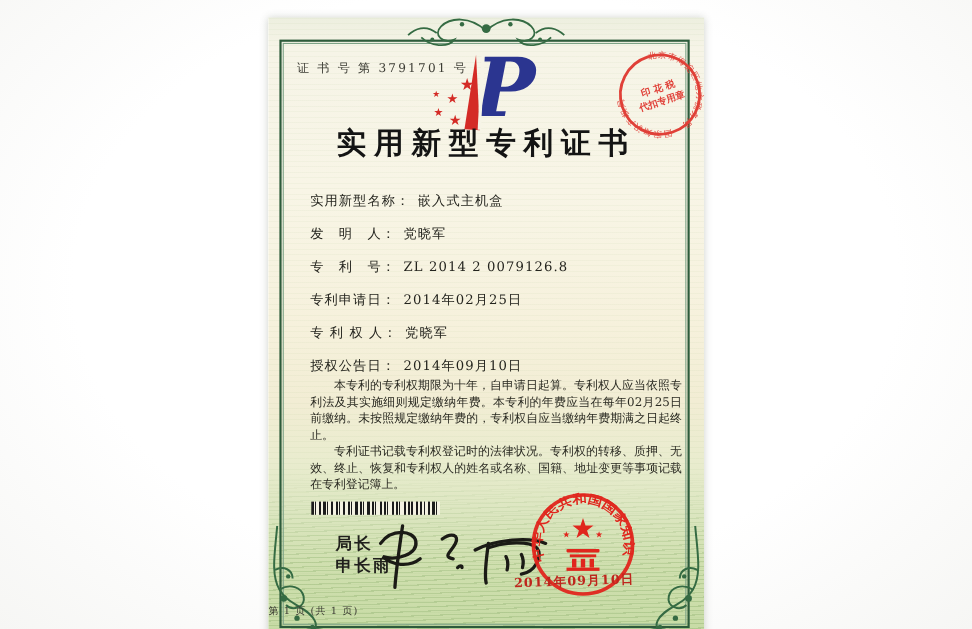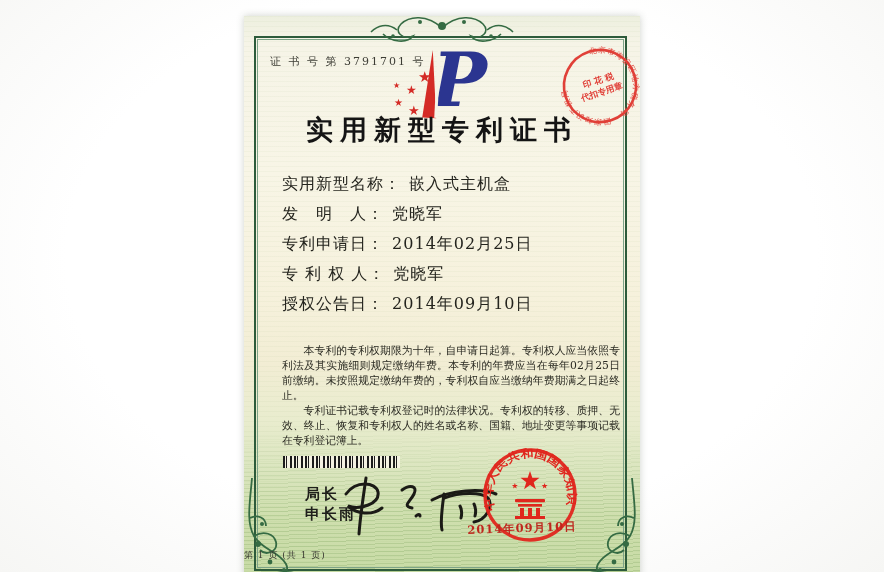--- a/index.html
+++ b/index.html
@@ -56,21 +56,21 @@
     transform:rotate(3deg);
   }
   .star{position:absolute;color:#d42b26;line-height:1;}
   
   .title{
     position:absolute;left:0;right:0;top:96px;text-align:center;
     font-size:27px;font-weight:bold;color:#141414;letter-spacing:7px;
   }
   
   .fields{position:absolute;left:38px;top:158px;right:24px;}
-  .field-row{height:18px;margin-bottom:12px;font-size:16px;color:#24241e;
+  .field-row{height:18px;margin-bottom:12px;font-size:12px;color:#24241e;
     letter-spacing:1px;white-space:nowrap;}
   .field-row .lbl{display:inline-block;}
   .field-row .val{display:inline-block;margin-left:2px;}
   
   .body-text{
     position:absolute;left:38px;top:327px;width:338px;
     font-size:10.8px;line-height:15px;color:#2a2a22;text-align:justify;
   }
   .body-text p{margin:0;text-indent:2em;}
   
@@ -183,20 +183,24 @@
   <div class="title">实用新型专利证书</div>
 
   <div class="fields">
     <div class="field-row">
       <span class="lbl">实用新型名称：</span>
       <span class="val">嵌入式主机盒</span>
     </div>
     <div class="field-row">
       <span class="lbl">发　明　人：</span>
       <span class="val">党晓军</span>
+    </div>
+    <div class="field-row">
+      <span class="lbl">专　利　号：</span>
+      <span class="val">ZL 2014 2 0079126.8</span>
     </div>
     <div class="field-row">
       <span class="lbl">专利申请日：</span>
       <span class="val">2014年02月25日</span>
     </div>
     <div class="field-row">
       <span class="lbl">专 利 权 人：</span>
       <span class="val">党晓军</span>
     </div>
     <div class="field-row">

